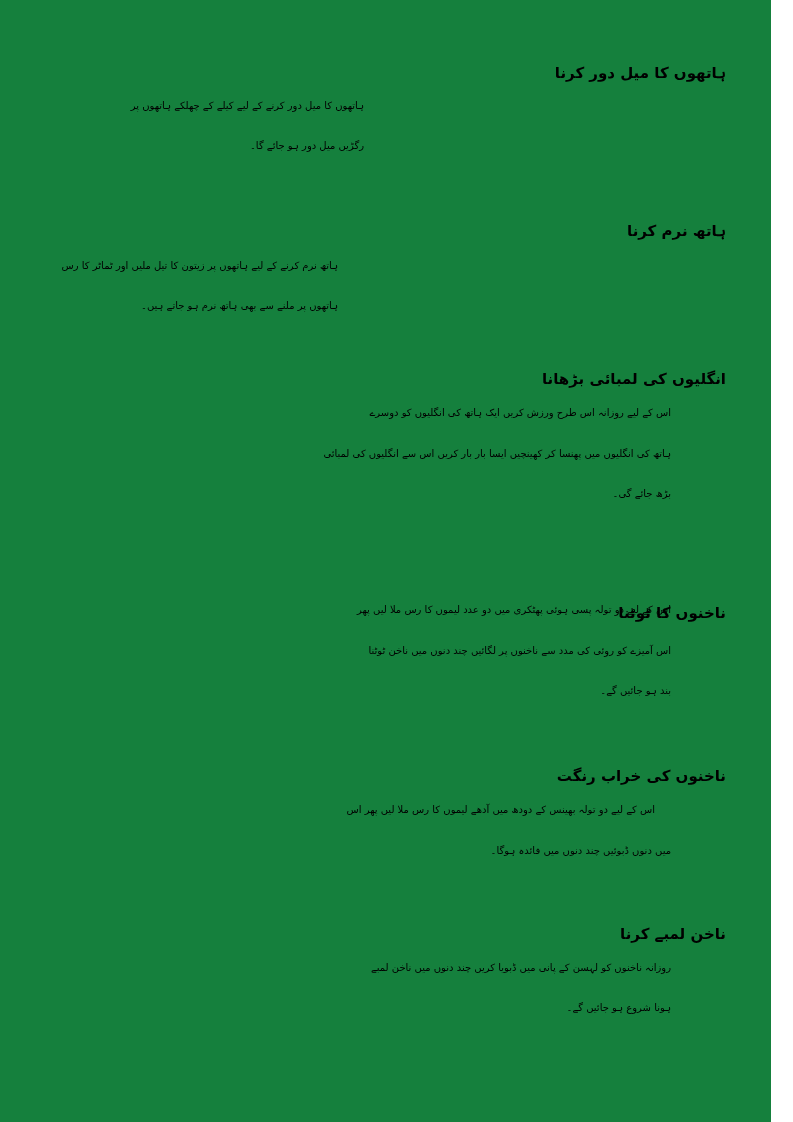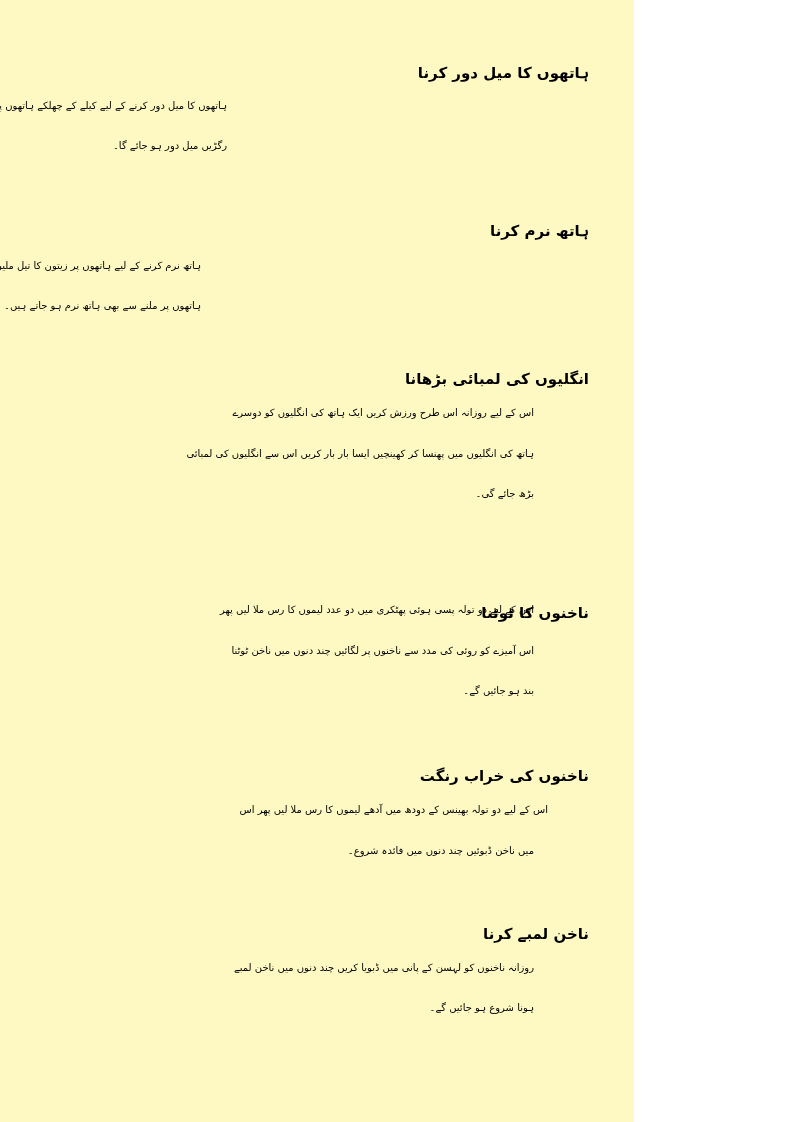--- a/index.html
+++ b/index.html
@@ -1,20 +1,20 @@
 <!DOCTYPE html>
 <html><head>
   <meta charset="utf-8">
   <style>
     html, body { margin: 0; padding: 0; background: #ffffff; }
     body {
       width: 793px; height: 1122px; position: relative; overflow: hidden;
       font-family: "DejaVu Sans", sans-serif; color: #000;
     }
-    .page { position: absolute; left: 0; top: 0; width: 634px; height: 1122px; background: #fef9c3; }
+    .page { position: absolute; left: 0; top: 0; width: 771px; height: 1122px; background: #15803d; }
     .line {
       position: absolute; direction: rtl; text-align: right; white-space: nowrap;
       font-family: "DejaVu Sans", sans-serif; color: #000;
     }
     .heading { font-size: 15px; font-weight: bold; right: 45px; }
     .body-line { font-size: 10px; }
   </style>
 </head>
 <body>
 
@@ -32,20 +32,20 @@
   <div class="line body-line" style="top:407px; right:100px;">اس کے لیے روزانہ اس طرح ورزش کریں ایک ہاتھ کی انگلیوں کو دوسرے</div>
   <div class="line body-line" style="top:448px; right:100px;">ہاتھ کی انگلیوں میں پھنسا کر کھینچیں ایسا بار بار کریں اس سے انگلیوں کی لمبائی</div>
   <div class="line body-line" style="top:488px; right:100px;">بڑھ جائے گی۔</div>
 
   <div class="line heading" style="top:572px;margin-top:32px;">ناخنوں کا ٹوٹنا</div>
   <div class="line body-line" style="top:604px; right:100px;">اس کے لیے دو تولہ پسی ہوئی پھٹکری میں دو عدد لیموں کا رس ملا لیں پھر</div>
   <div class="line body-line" style="top:645px; right:100px;">اس آمیزے کو روئی کی مدد سے ناخنوں پر لگائیں چند دنوں میں ناخن ٹوٹنا</div>
   <div class="line body-line" style="top:685px; right:100px;">بند ہو جائیں گے۔</div>
 
   <div class="line heading" style="top:767px;text-align:right;">ناخنوں کی خراب رنگت</div>
-  <div class="line body-line" style="top:804px; right:86px;">اس کے لیے دو تولہ بھینس کے دودھ میں آدھے لیموں کا رس ملا لیں پھر اس</div>
-  <div class="line body-line" style="top:845px; right:100px;">میں ناخن ڈبوئیں چند دنوں میں فائدہ شروع۔</div>
+  <div class="line body-line" style="top:804px; right:116px;">اس کے لیے دو تولہ بھینس کے دودھ میں آدھے لیموں کا رس ملا لیں پھر اس</div>
+  <div class="line body-line" style="top:845px; right:100px;">میں دنوں ڈبوئیں چند دنوں میں فائدہ ہوگا۔</div>
 
   <div class="line heading" style="top:925px;">ناخن لمبے کرنا</div>
   <div class="line body-line" style="top:962px; right:100px;">روزانہ  ناخنوں کو لہسن کے پانی میں ڈبویا کریں چند دنوں میں ناخن لمبے</div>
   <div class="line body-line" style="top:1002px; right:100px;">ہونا شروع ہو جائیں گے۔</div>
 
 </div>
 
 </body></html>

